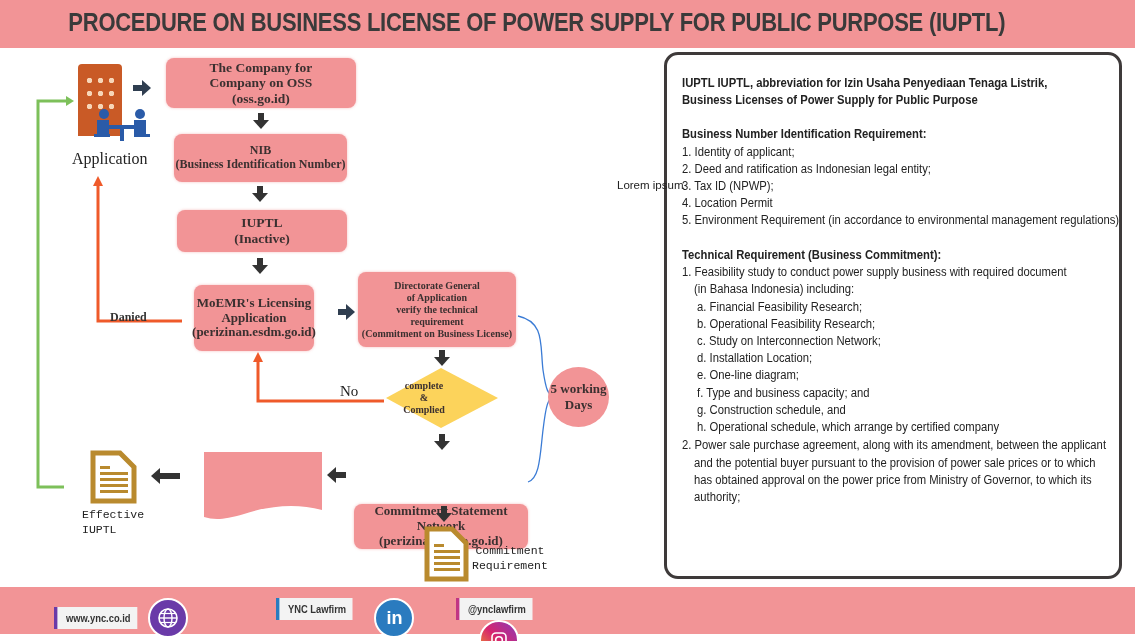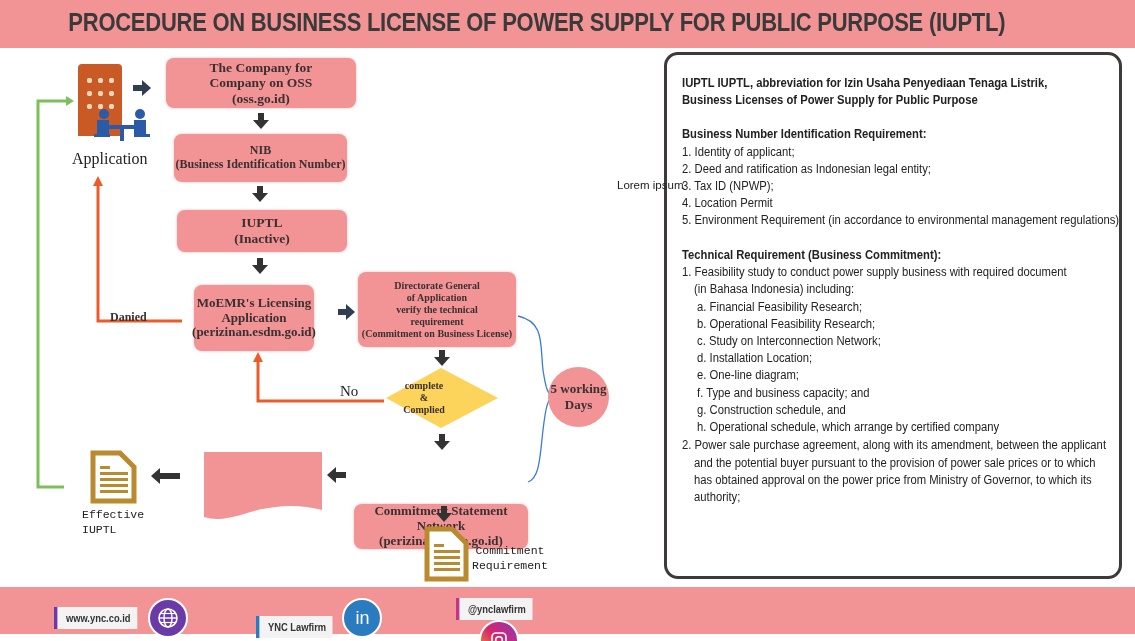--- a/index.html
+++ b/index.html
@@ -12,21 +12,21 @@
   .darr::after { content:""; position:absolute; left:-5px; bottom:-8px; border-left:8px solid transparent; border-right:8px solid transparent; border-top:9px solid #333; }
   .rarr { position:absolute; height:6px; background:#2f3e50; }
   .rarr::after { content:""; position:absolute; right:-8px; top:-5px; border-top:8px solid transparent; border-bottom:8px solid transparent; border-left:9px solid #2f3e50; }
   .larr { position:absolute; height:6px; background:#333; }
   .larr::before { content:""; position:absolute; left:-9px; top:-5px; border-top:8px solid transparent; border-bottom:8px solid transparent; border-right:9px solid #333; }
   .panel { left:664px; top:52px; width:458px; height:527px; border:3px solid #3e3a3a; border-radius:14px; background:#fff; box-sizing:border-box; }
   .panel-text { left:682px; font-family:"Liberation Sans", sans-serif; font-size:12.5px; color:#222; white-space:nowrap; transform:scaleX(0.9); transform-origin:left; }
   .panel-text.b { font-weight:bold; }
   .footer { left:0; top:587px; width:1135px; height:47px; background:#f29496; }
   .social-label { background:#f3f3f3; font-family:"Liberation Sans", sans-serif; font-weight:bold; font-size:11px; color:#333; height:22px; line-height:22px; padding:0 8px 0 10px; border-left:4px solid; transform:scaleX(0.85); transform-origin:left; }
-  .social-icon { width:36px; height:36px; border-radius:50%; border:2px solid #fff; display:flex; align-items:center; justify-content:center; color:#fff; font-family:"Liberation Sans", sans-serif; font-weight:normal; }
+  .social-icon { width:36px; height:36px; border-radius:50%; border:2px solid #fff; display:flex; align-items:center; justify-content:center; color:#fff; font-family:"Liberation Sans", sans-serif; font-weight:bold; }
   .small-label { font-family:Liberation Mono, monospace; font-size:11.5px; color:#222; line-height:1.3; }
 </style>
 </head>
 <body>
 
 <div class="abs header"></div>
 <div class="abs header-title">PROCEDURE ON BUSINESS LICENSE OF POWER SUPPLY FOR PUBLIC PURPOSE (IUPTL)</div>
 
 <svg class="abs" style="left:0;top:0;" width="660" height="590">
 
@@ -188,21 +188,21 @@
     <svg width="22" height="22" viewBox="0 0 22 22">
         <circle cx="11" cy="11" r="9" fill="none" stroke="#fff" stroke-width="1.6"></circle>
         <ellipse cx="11" cy="11" rx="4" ry="9" fill="none" stroke="#fff" stroke-width="1.4"></ellipse>
         <line x1="2" y1="11" x2="20" y2="11" stroke="#fff" stroke-width="1.4"></line>
         <line x1="3.5" y1="6.5" x2="18.5" y2="6.5" stroke="#fff" stroke-width="1.2"></line>
         <line x1="3.5" y1="15.5" x2="18.5" y2="15.5" stroke="#fff" stroke-width="1.2"></line>
       </svg>
   </div>
 </div>
 
-<div class="abs" style="left:256px;top:598px;display:flex;align-items:flex-end;">
+<div class="abs" style="left:276px;top:598px;display:flex;align-items:flex-start;gap:12px;">
   <div class="social-label" style="border-color:#2a7bbf;">YNC Lawfirm</div>
   <div class="social-icon" style="background:#2a7bbf;font-size:18px;margin-left:-4px;">in</div>
 </div>
 
 <div class="abs" style="left:456px;top:598px;display:flex;align-items:center;flex-direction:column;">
   <div class="social-label" style="border-color:#c13584;">@ynclawfirm</div>
   <div class="social-icon" style="background:linear-gradient(45deg,#f5a623,#d6246e,#8a3ab9);margin-left:-4px;">
     <svg width="20" height="20" viewBox="0 0 20 20">
         <rect x="3" y="3" width="14" height="14" rx="4" fill="none" stroke="#fff" stroke-width="1.6"></rect>
         <circle cx="10" cy="10" r="3.3" fill="none" stroke="#fff" stroke-width="1.6"></circle>

